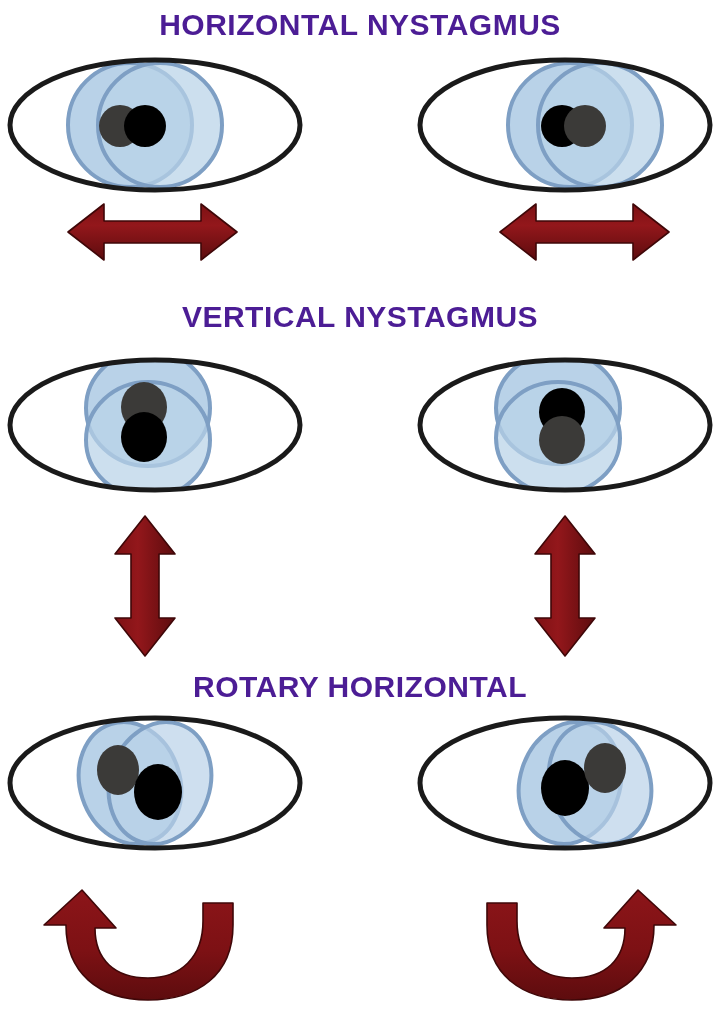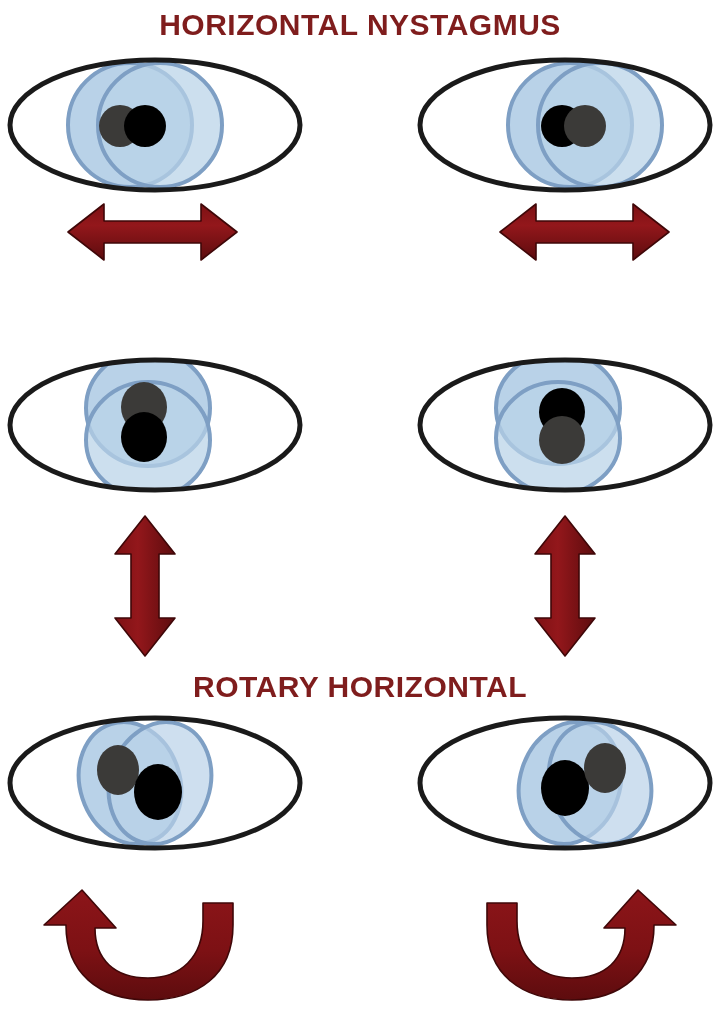--- a/index.html
+++ b/index.html
@@ -22,34 +22,35 @@
   }
   .section-title {
     position: absolute;
     left: 0;
     width: 720px;
     text-align: center;
     font-family: "Liberation Sans", sans-serif;
     font-weight: bold;
     font-size: 30px;
     letter-spacing: 0.5px;
-    color: #7f1d1d;
+    color: #4c1d95;
     white-space: nowrap;
   }
   #title-horizontal { top: 8px; }
   #title-vertical   { top: 300px; }
   #title-rotary     { top: 670px; }
 </style>
 </head>
 <body>
 
 <div class="diagram">
 
   <div class="section-title" id="title-horizontal">HORIZONTAL NYSTAGMUS</div>
 
+  <div class="section-title" id="title-vertical">VERTICAL NYSTAGMUS</div>
 
   <div class="section-title" id="title-rotary">ROTARY HORIZONTAL</div>
 
   <svg class="diagram" viewBox="0 0 720 1009" width="720" height="1009">
     <defs>
       <clipPath id="clipLH">
           <ellipse cx="155" cy="125" rx="145" ry="65"></ellipse>
         </clipPath>
       <clipPath id="clipRH">
           <ellipse cx="565" cy="125" rx="145" ry="65"></ellipse>

